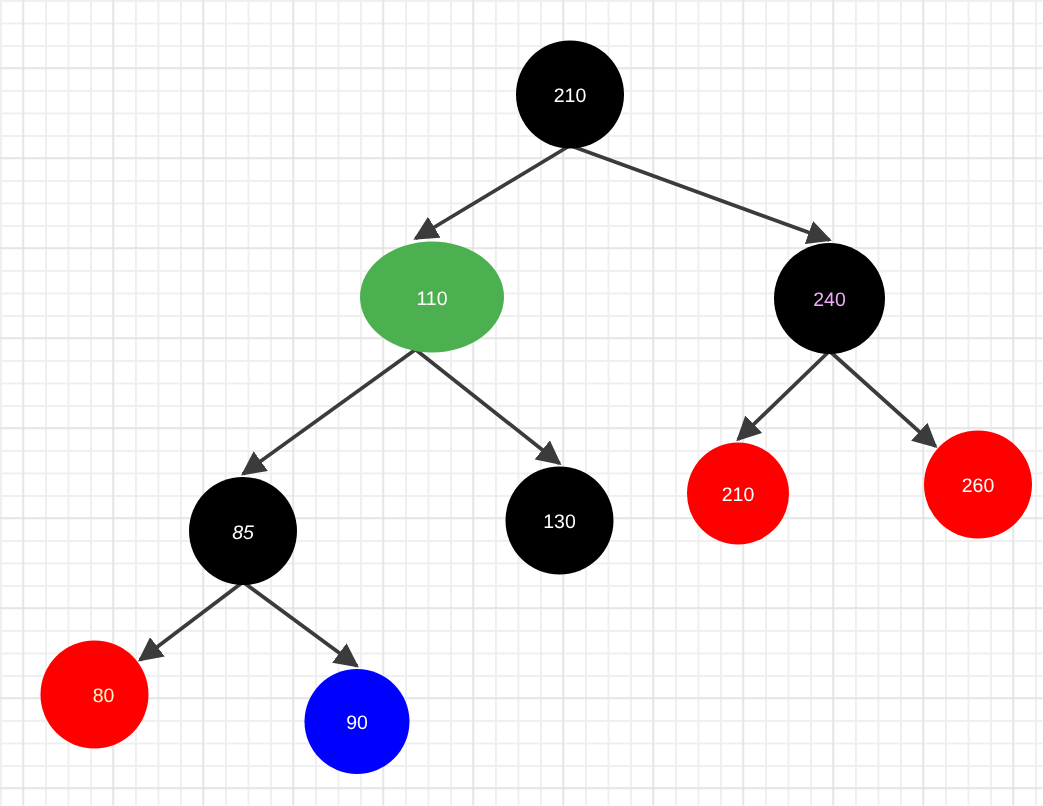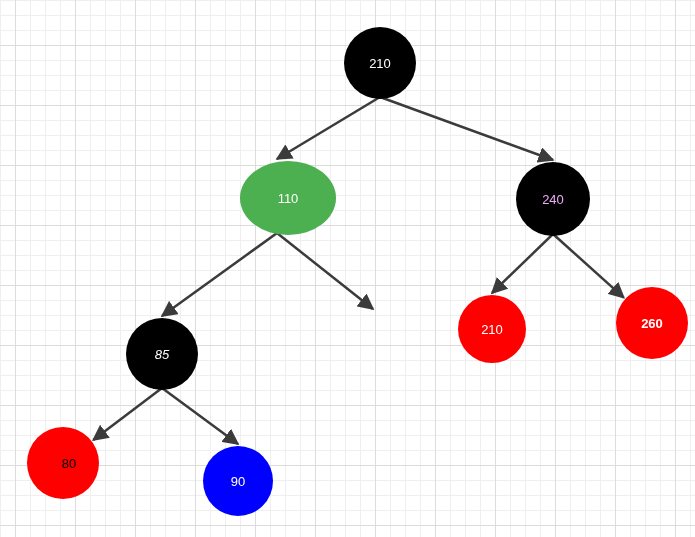--- a/index.html
+++ b/index.html
@@ -77,25 +77,28 @@
     </div>
     <div class="node" style="left: 240px; top: 161px; width: 96px; height: 74px; background: rgb(76, 175, 80);">
       <span style="color: rgb(255, 255, 255);">110</span>
     </div>
     <div class="node" style="left: 516px; top: 162px; width: 74px; height: 74px; background: rgb(0, 0, 0);">
       <span style="color: #f0abfc;">240</span>
     </div>
     <div class="node" style="left: 126px; top: 318px; width: 72px; height: 72px; background: rgb(0, 0, 0); font-style: italic;">
       <span style="color: rgb(255, 255, 255);">85</span>
     </div>
+    <div class="node" style="left: 337px; top: 311px; width: 72px; height: 72px; background: rgb(0, 0, 0);">
+      <span style="color: rgb(255, 255, 255);">130</span>
+    </div>
     <div class="node" style="left: 458px; top: 295px; width: 68px; height: 68px; background: rgb(255, 0, 0);">
       <span style="color: rgb(255, 255, 255);">210</span>
     </div>
     <div class="node" style="left: 616px; top: 287px; width: 72px; height: 72px; background: rgb(255, 0, 0);">
-      <span style="color: rgb(255, 255, 255); font-weight: bold;">260</span>
+      <span style="color: rgb(255, 255, 255);">260</span>
     </div>
     <div class="node" style="left: 27px; top: 427px; width: 72px; height: 72px; background: rgb(255, 0, 0);">
-      <span style="color: #000000; margin-left: 12px;">80</span>
+      <span style="color: #fef9c3; margin-left: 12px;">80</span>
     </div>
     <div class="node" style="left: 203px; top: 446px; width: 70px; height: 70px; background: rgb(0, 0, 255);">
       <span style="color: rgb(255, 255, 255); text-align: right;">90</span>
     </div>
   </div>
 
 </body></html>

